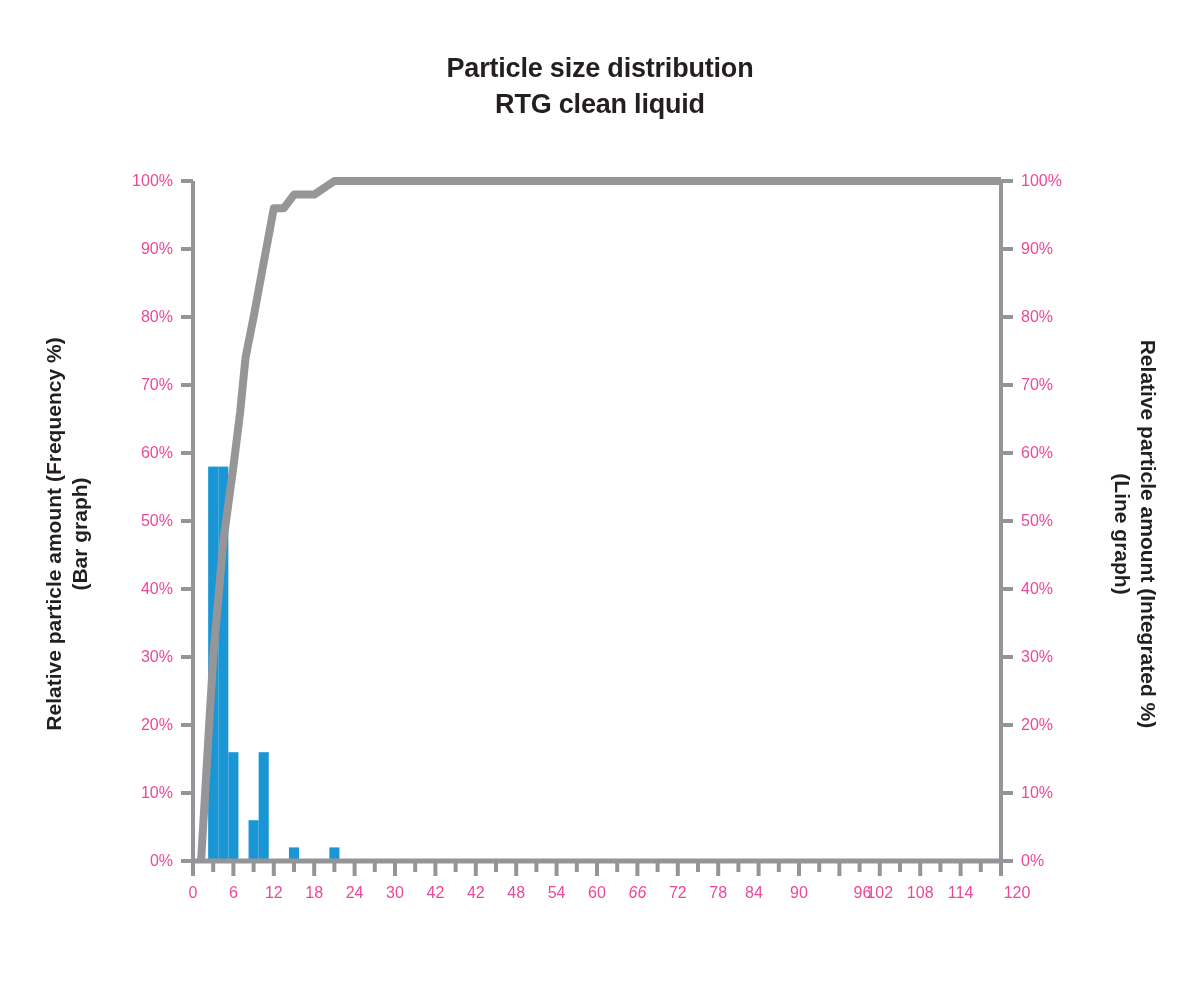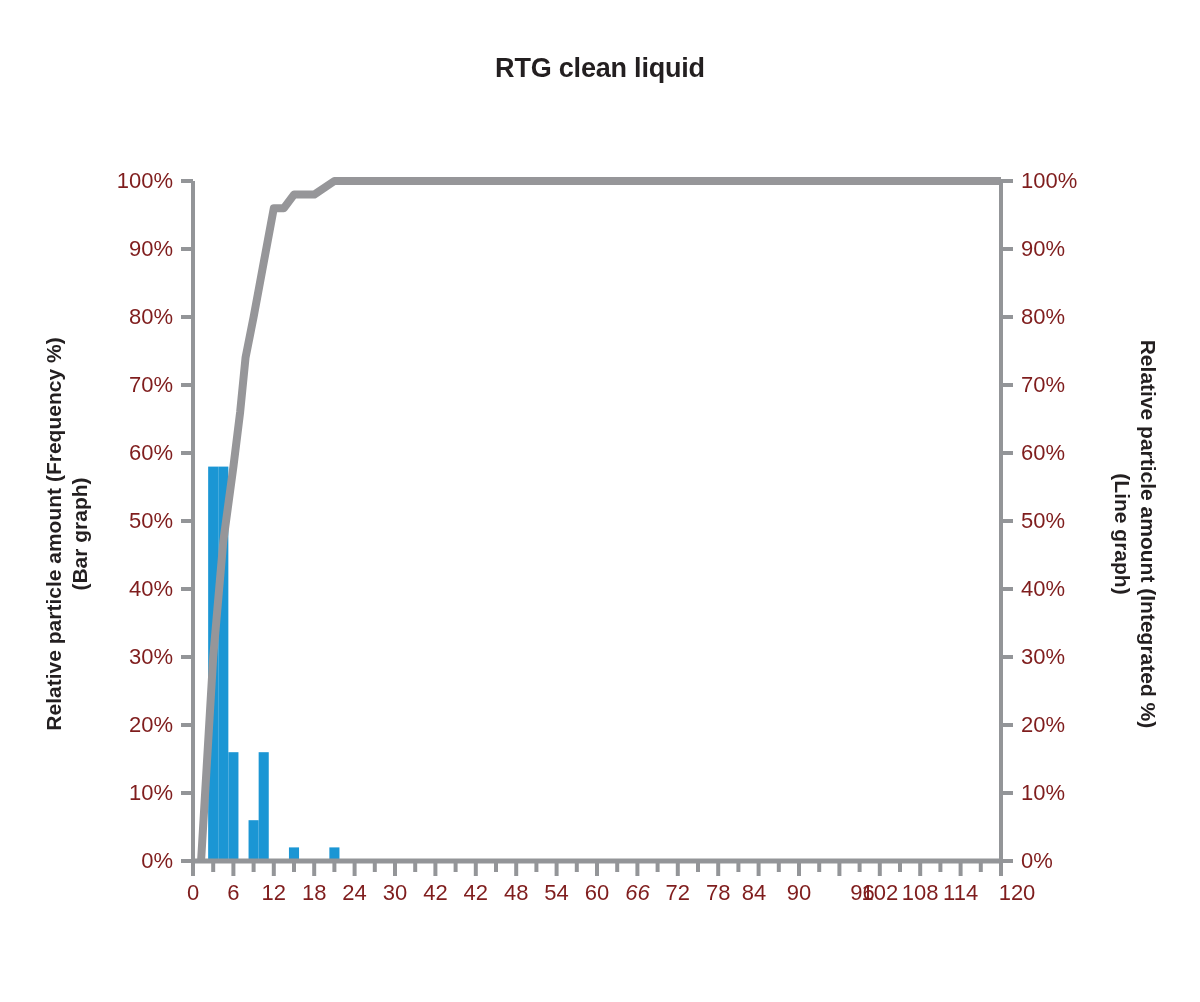--- a/index.html
+++ b/index.html
@@ -57,37 +57,38 @@
     transform: rotate(90deg);
   }
   #x-title {
     left: 192px;
     top: 915px;
     width: 810px;
   }
 
   .tick-label {
     position: absolute;
-    font-size: 22px;
-    color: #7f1d1d;
+    font-size: 16px;
+    color: #ec4899;
     white-space: nowrap;
     line-height: 19px;
   }
   .ytick-left { text-align: right; }
   .ytick-right { text-align: left; }
   .xtick { text-align: center; }
 
   svg { display: block; }
 </style>
 </head>
 <body>
 
 <div id="figure">
 
   <div class="title-block">
+    <span class="title-line">Particle size distribution</span>
     <span class="title-line">RTG clean liquid</span>
   </div>
 
   <div class="axis-title" id="y-left-title">
     <span>Relative particle amount (Frequency %)</span><br>
     <span>(Bar graph)</span>
   </div>
 
   <div class="axis-title" id="y-right-title">
     <span>Relative particle amount (Integrated %)</span><br>

